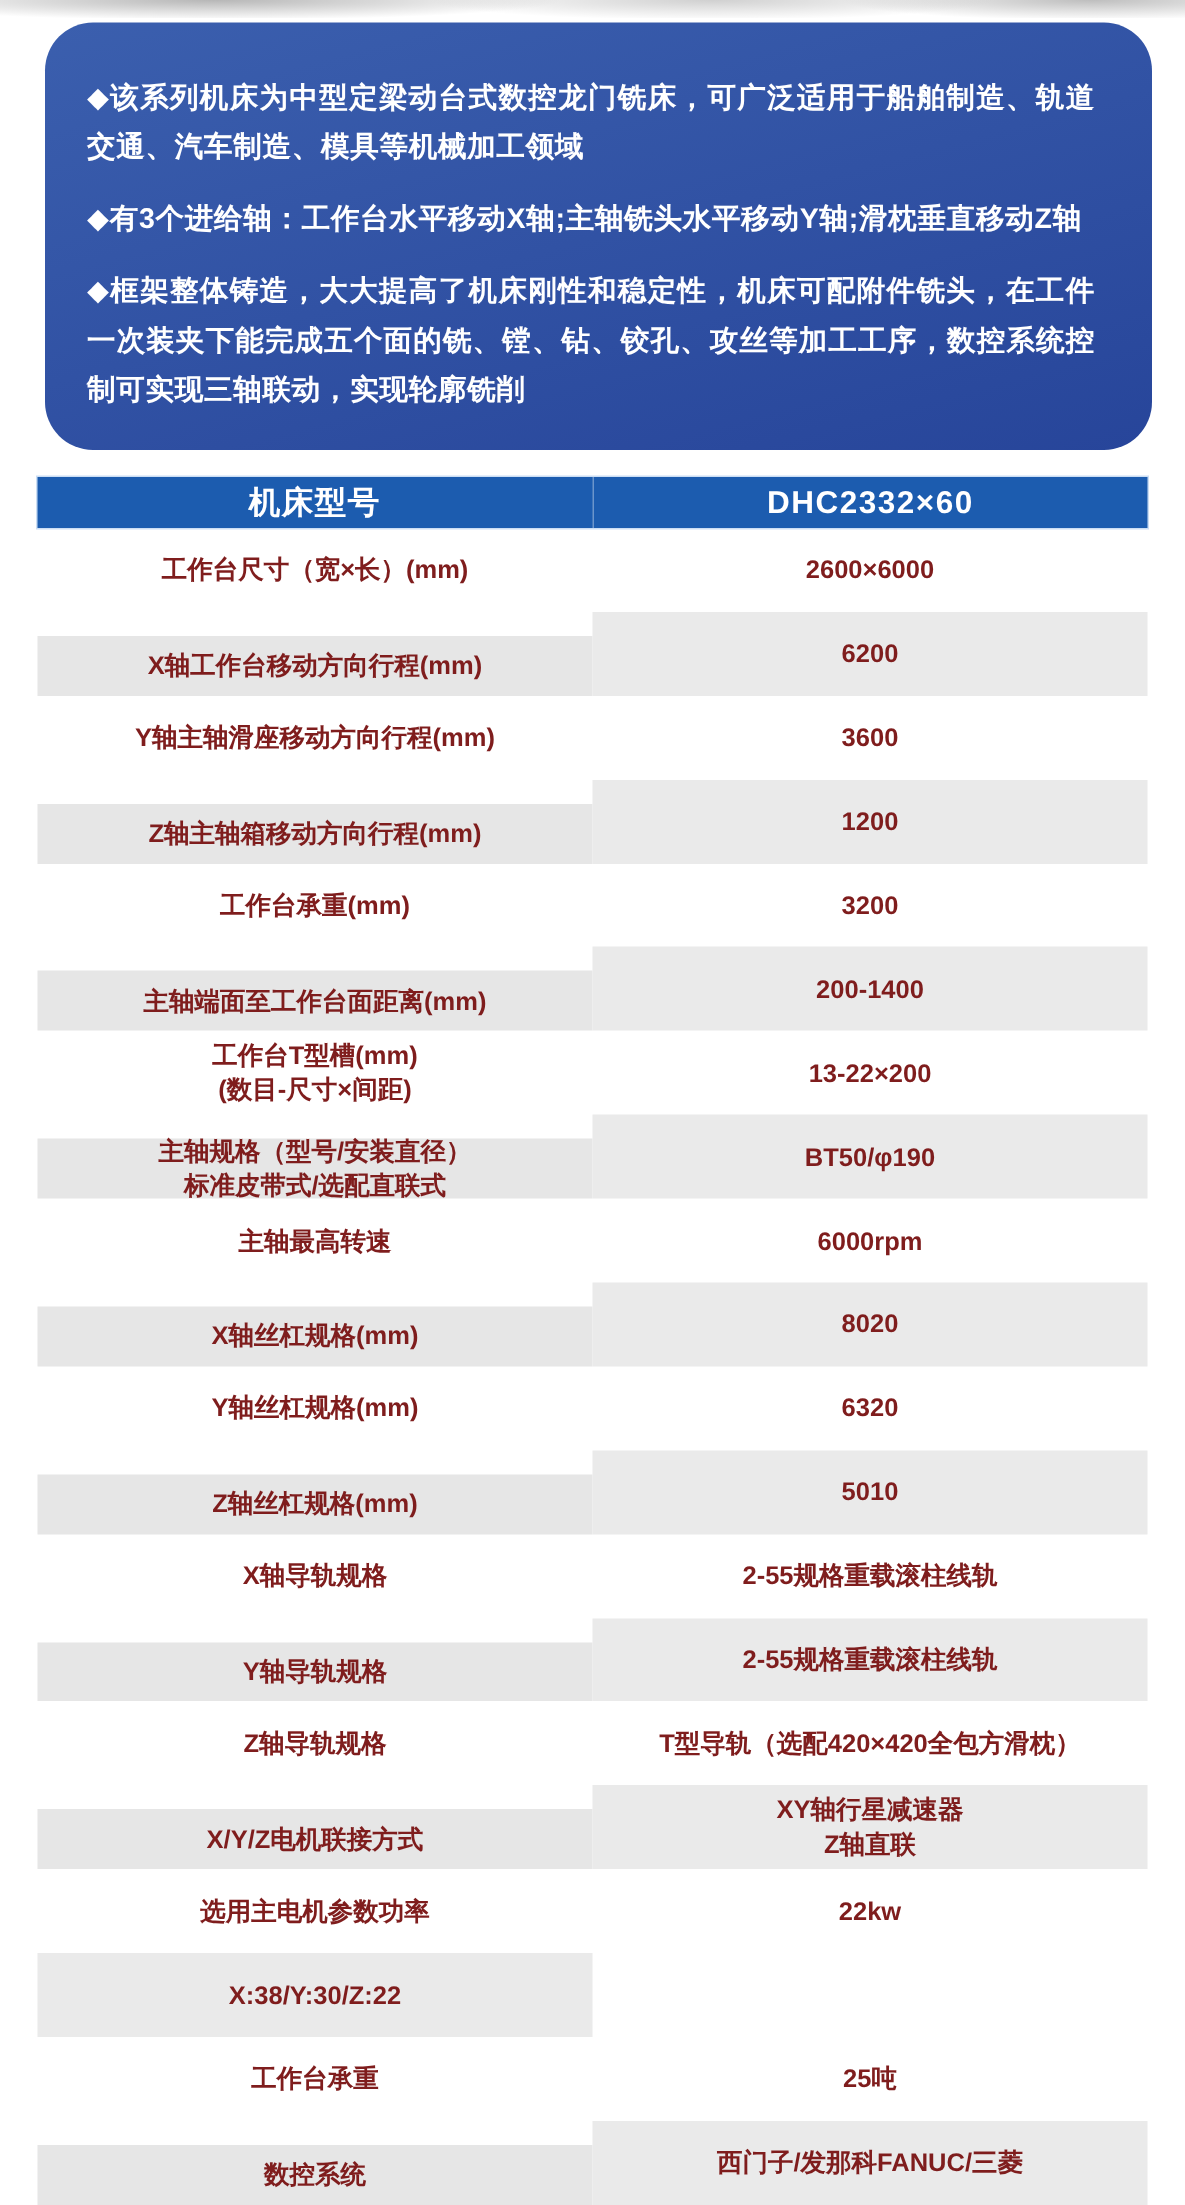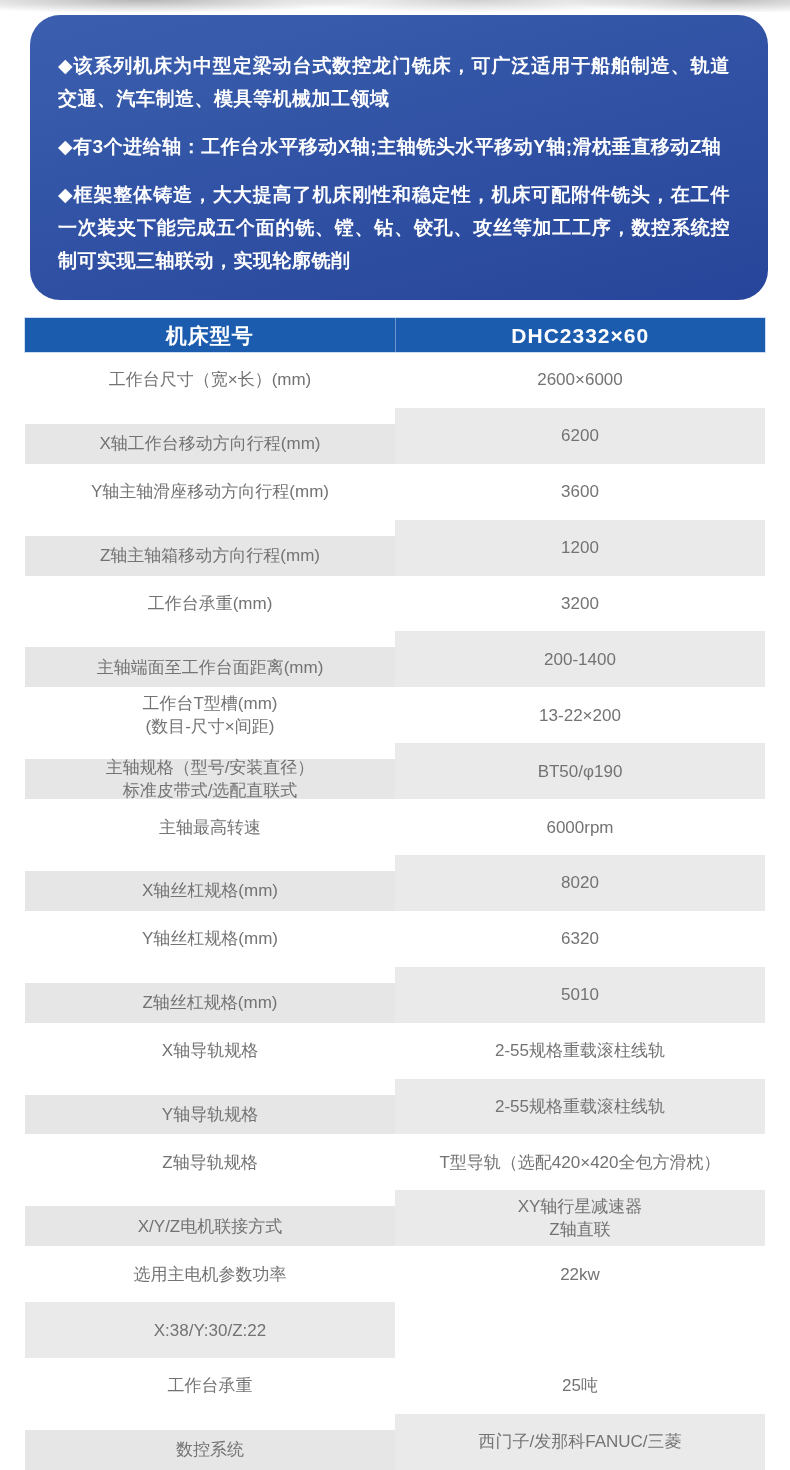--- a/index.html
+++ b/index.html
@@ -50,22 +50,22 @@
     justify-content:space-between;
   }
   .cell{
     width:50%;
     display:flex;
     flex-direction:column;
     align-items:center;
     justify-content:center;
     text-align:center;
     font-size:17px;
-    font-weight:400;
-    color:#737373;
+    font-weight:700;
+    color:#7f1d1d;
     line-height:23px;
   }
   .header-row .cell{
     font-size:21px;
     font-weight:700;
     color:#ffffff;
     letter-spacing:1px;
   }
   .header-row .cell.value-cell{
     border-left:1px solid rgba(255,255,255,.35);
@@ -74,21 +74,21 @@
   .spec-row.striped .cell.value-cell{background:var(--stripe-value,#eaeaea);}
   .cell .line{display:block;}
 </style>
 </head>
 <body style="background: rgb(255, 255, 255);">
 
 <div>
 
   <div class="top-shadow"></div>
 
-  <section class="intro-box" id="intro-box" style="background: linear-gradient(165deg, rgb(59, 95, 174) 0%, rgb(39, 69, 154) 100%); color: rgb(255, 255, 255);">
+  <section class="intro-box" id="intro-box" style="background: linear-gradient(165deg, rgb(59, 95, 174) 0%, rgb(39, 69, 154) 100%); color: rgb(255, 255, 255); border-radius: 32px;">
 
   <p>◆该系列机床为中型定梁动台式数控龙门铣床，可广泛适用于船舶制造、轨道交通、汽车制造、模具等机械加工领域</p>
       <p>◆有3个进给轴：工作台水平移动X轴;主轴铣头水平移动Y轴;滑枕垂直移动Z轴</p>
       <p>◆框架整体铸造，大大提高了机床刚性和稳定性，机床可配附件铣头，在工件一次装夹下能完成五个面的铣、镗、钻、铰孔、攻丝等加工工序，数控系统控制可实现三轴联动，实现轮廓铣削</p>
     </section>
 
   <section class="spec-table">
     <div class="spec-row header-row" id="spec-header" style="background: rgb(28, 92, 175); color: rgb(255, 255, 255);">
       <div class="cell label-cell">机床型号</div>
       <div class="cell value-cell">DHC2332×60</div>

